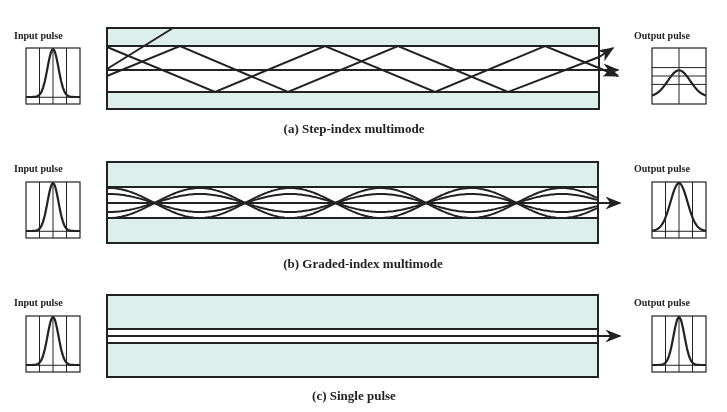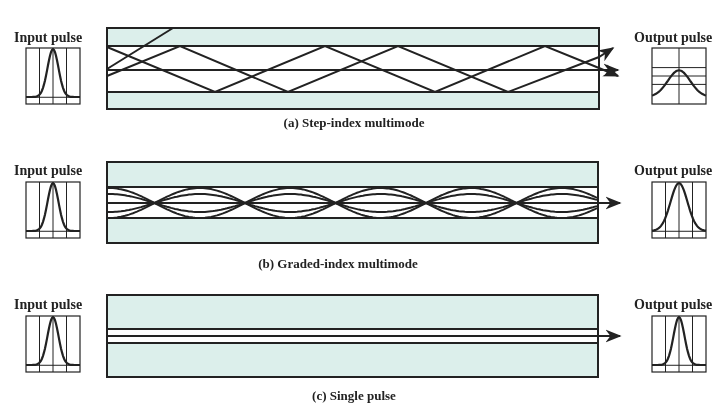--- a/index.html
+++ b/index.html
@@ -1,30 +1,30 @@
 <!DOCTYPE html>
 <html><head>
 <meta charset="utf-8">
 <style>
   html, body { margin: 0; padding: 0; background: #ffffff; }
   body { width: 727px; height: 412px; position: relative; overflow: hidden; font-family: "Liberation Serif", "DejaVu Serif", serif; }
-  .label { position: absolute; font-weight: bold; font-size: 14px; color: #222; white-space: nowrap; }
+  .label { position: absolute; font-weight: bold; font-size: 10px; color: #222; white-space: nowrap; }
   .caption { position: absolute; font-weight: bold; font-size: 13px; color: #222; white-space: nowrap; transform: translateX(-50%); }
   svg { position: absolute; left: 0; top: 0; }
 </style>
 </head>
 <body>
 
 <div class="label" style="left:14px;top:30px;">Input pulse</div>
 <div class="label" style="left:634px;top:30px;">Output pulse</div>
-<div class="caption" style="left:354px;top:115px;">(a) Step-index multimode</div>
+<div class="caption" style="left:354px;top:121px;">(a) Step-index multimode</div>
 
 <div class="label" style="left:14px;top:163px;">Input pulse</div>
 <div class="label" style="left:634px;top:163px;">Output pulse</div>
-<div class="caption" style="left:338px;top:256px;">(b) Graded-index multimode</div>
+<div class="caption" style="left:363px;top:256px;">(b) Graded-index multimode</div>
 
 <div class="label" style="left:14px;top:297px;">Input pulse</div>
 <div class="label" style="left:634px;top:297px;">Output pulse</div>
 <div class="caption" style="left:354px;top:388px;">(c) Single pulse</div>
 
 <svg id="diagram" width="727" height="412" xmlns="http://www.w3.org/2000/svg">
   <defs>
     <marker id="arrow" viewBox="0 0 10 10" refX="9" refY="5" markerWidth="8" markerHeight="8" orient="auto-start-reverse">
       <path d="M0,1 L10,5 L0,9 L3,5 Z" fill="#222"></path>
     </marker>

